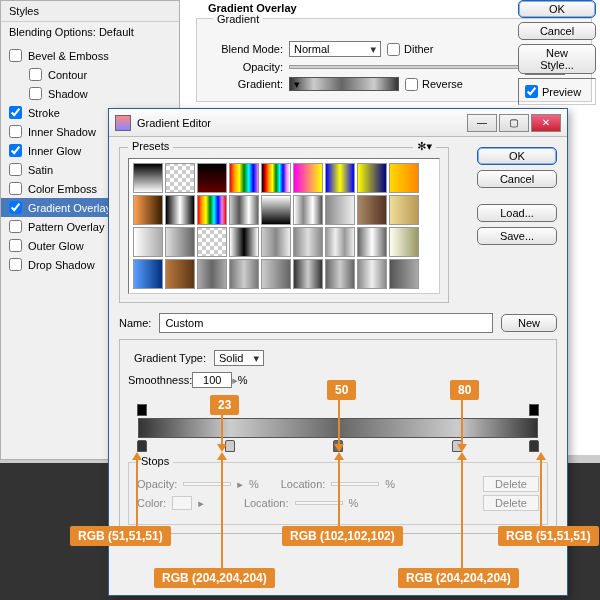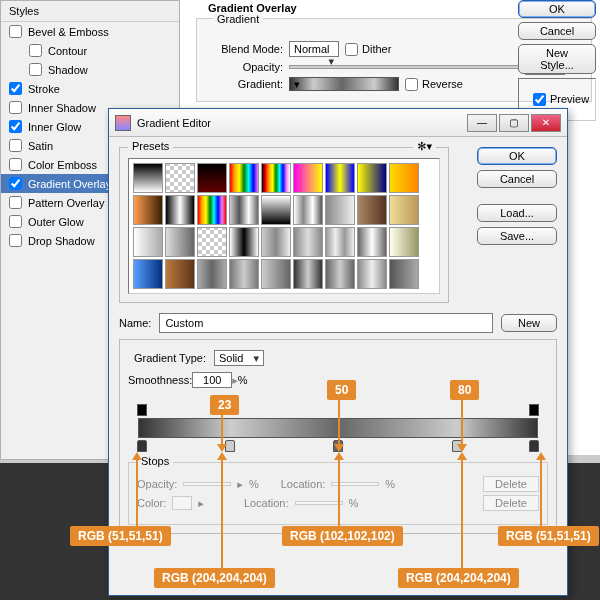--- a/index.html
+++ b/index.html
@@ -26,21 +26,21 @@
 .go-select { border: 1px solid #7a7a7a; background: #fff; padding: 1px 18px 1px 4px; position: relative; }
 .go-select::after { content: "▾"; position: absolute; right: 4px; color: #333; }
 .go-slider { flex: 1; height: 4px; background: #d0d0d0; border: 1px solid #999; position: relative; }
 .go-num { width: 40px; border: 1px solid #7a7a7a; text-align: center; padding: 1px; background: #fff; }
 .go-cb { display: flex; align-items: center; gap: 4px; }
 .grad-strip { width: 110px; height: 14px; border: 1px solid #555; background: linear-gradient(90deg,#333,#ccc 22%,#666 48%,#ccc 78%,#333); }
 .grad-strip::after { content: "▾"; margin-left: 4px; }
 .btn-stack { position: absolute; right: 4px; top: 0; width: 78px; display: flex; flex-direction: column; gap: 4px; }
 .btn { border: 1px solid #707070; background: linear-gradient(#fdfdfd,#e4e4e4); padding: 2px 16px; text-align: center; border-radius: 5px; cursor: pointer; }
 .btn.primary { border-color: #2f5f9e; box-shadow: 0 0 0 1px #7ab0ff inset; }
-.prev-row { display: flex; align-items: flex-start; gap: 4px; padding: 14px; border: 1px inset #ccc; }
+.prev-row { display: flex; align-items: flex-end; gap: 4px; padding: 6px; border: 1px inset #ccc; }
 .prev-sw { width: 24px; height: 24px; background: #fff; border: 1px solid #999; box-shadow: 2px 2px 4px rgba(0,0,0,.3); }
 
 
 .ge { position: absolute; left: 108px; top: 108px; width: 460px; height: 488px; background: #f0f0f0; border: 1px solid #2d5e9a; box-shadow: 3px 3px 8px rgba(0,0,0,.3); }
 .ge-title { height: 28px; background: linear-gradient(#fdfdfd,#eaeaea); border-bottom: 1px solid #bbb; display: flex; align-items: center; padding: 0 6px; }
 .ge-title .icon { width: 16px; height: 16px; background: linear-gradient(#f88,#88f); border: 1px solid #666; margin-right: 6px; }
 .ge-title .sp { flex: 1; }
 .ge-title .wbtn { width: 30px; height: 18px; margin-left: 2px; border: 1px solid #888; background: linear-gradient(#f5f5f5,#ddd); text-align: center; font-size: 10px; line-height: 16px; }
 .ge-title .close { background: linear-gradient(#e68,#c23); color: #fff; }
 .ge-body { padding: 10px; position: relative; }
@@ -73,20 +73,21 @@
 .arrow.down::after { bottom: -6px; border-top: 8px solid #e58a2c; }
 .arrow.up::after { top: -6px; border-bottom: 8px solid #e58a2c; }
 </style>
 </head>
 <body>
 
 <div class="backdrop"></div>
 
 <div class="ls-panel">
   <div class="ls-header">Styles</div>
+  <div class="ls-sub">Blending Options: Default</div>
   <div class="ls-list" id="ls-list">
       <div class="ls-item">
         <input type="checkbox" style="">
         <span>Bevel &amp; Emboss</span>
       </div>
       <div class="ls-item indent">
         <input type="checkbox" style="">
         <span>Contour</span>
       </div>
       <div class="ls-item indent">
@@ -131,21 +132,21 @@
       </div>
     </div>
 </div>
 
 <div class="grad-overlay">
   <div class="go-title">Gradient Overlay</div>
   <div class="go-box">
     <span class="go-legend">Gradient</span>
     <div class="go-row">
       <span class="go-label">Blend Mode:</span>
-      <span class="go-select" style="width:50px">Normal</span>
+      <span class="go-select" style="width:92px">Normal</span>
       <label class="go-cb">
           <input type="checkbox" style="">
           <span>Dither</span>
         </label>
     </div>
     <div class="go-row">
       <span class="go-label">Opacity:</span>
       <span class="go-slider"></span>
       <span class="go-num">100</span>
       <span>%</span>

